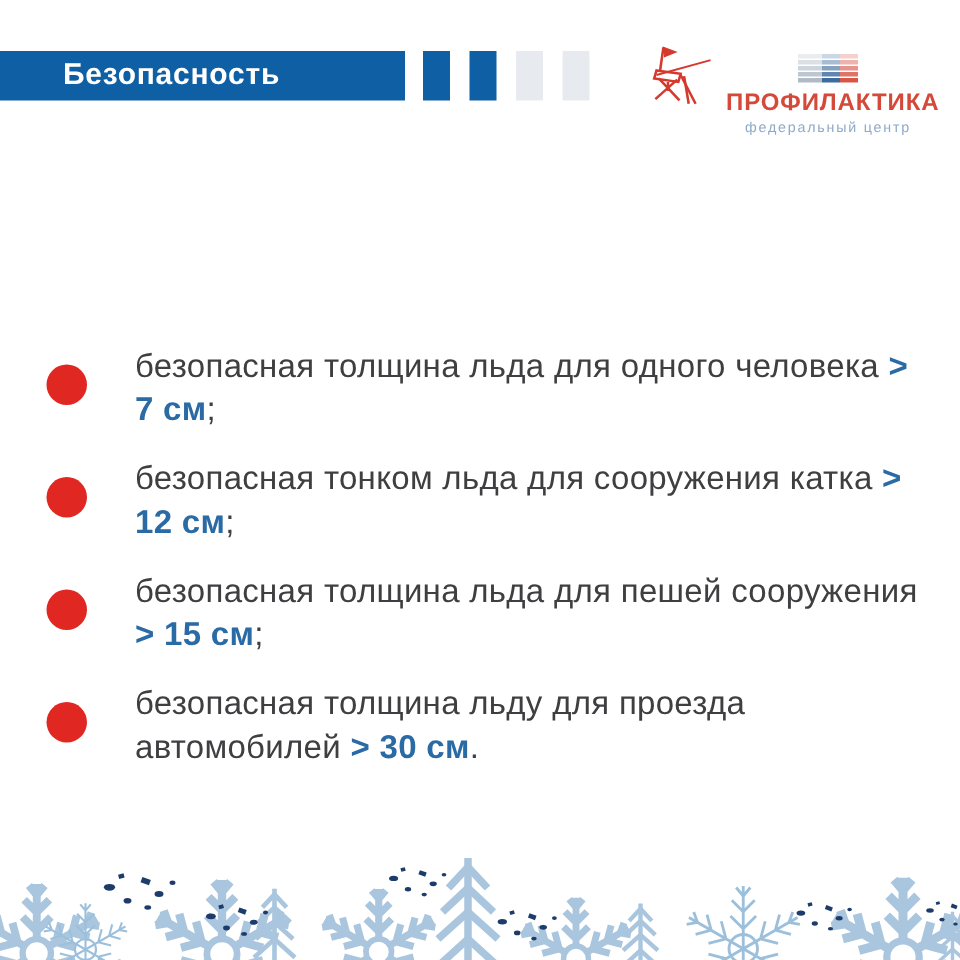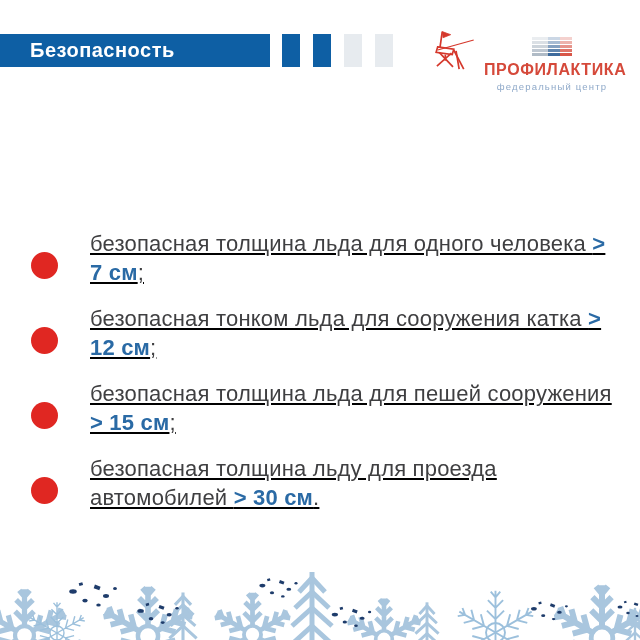--- a/index.html
+++ b/index.html
@@ -6,40 +6,40 @@
   .poster{
     position:relative;width:640px;height:640px;background:#fff;overflow:hidden;
     font-family:"Liberation Sans","DejaVu Sans",sans-serif;
   }
   
   .banner{
     position:absolute;left:0;top:34px;width:270px;height:33px;
     background:var(--banner-blue);display:flex;align-items:center;
   }
   .banner-label{
-    color:#fff;font-size:20px;font-weight:bold;letter-spacing:.5px;padding-left:30px;
+    color:#fff;font-size:20px;font-weight:bold;letter-spacing:.5px;padding-left:42px;
   }
   .squares{position:absolute;left:282px;top:34px;display:flex;gap:13px;}
   .square{width:18px;height:33px;}
   .square.blue{background:var(--banner-blue);}
   .square.gray{background:var(--square-gray);}
   
   .chair-icon{position:absolute;left:430px;top:25px;width:46px;height:50px;}
   .logo-right{position:absolute;right:20px;top:26px;width:136px;text-align:center;}
   .mosaic{display:inline-grid;grid-template-columns:repeat(10,3.4px);grid-auto-rows:3.4px;gap:.6px;margin-bottom:5px;}
   .logo-title{color:var(--logo-red);font-size:16px;font-weight:bold;letter-spacing:.6px;line-height:17px;}
   .logo-subtitle{color:var(--logo-subtitle-blue);font-size:9.5px;letter-spacing:1.2px;margin-top:3px;}
   
   .heading{
     position:absolute;left:30px;top:116px;width:585px;
     color:var(--text-dark);font-size:28px;font-weight:bold;line-height:36px;letter-spacing:.2px;
   }
   
   .bullets{position:absolute;left:31px;top:229px;width:585px;}
-  .bullet-item{display:flex;align-items:center;margin-bottom:17px;min-height:58px;text-decoration:underline;}
+  .bullet-item{display:flex;align-items:flex-start;margin-bottom:17px;min-height:58px;}
   .bullet-dot{
     width:27px;height:27px;border-radius:50%;background:var(--accent-red);
     flex-shrink:0;margin-top:14px;margin-right:32px;
   }
   .bullet-text{color:var(--body-text);font-size:22px;line-height:29px;letter-spacing:.2px;}
   .hl{color:var(--highlight-blue);font-weight:bold;}
   
   .snow-band{position:absolute;left:0;right:0;bottom:0;height:90px;overflow:hidden;}
   .flake{position:absolute;}
 </style>

